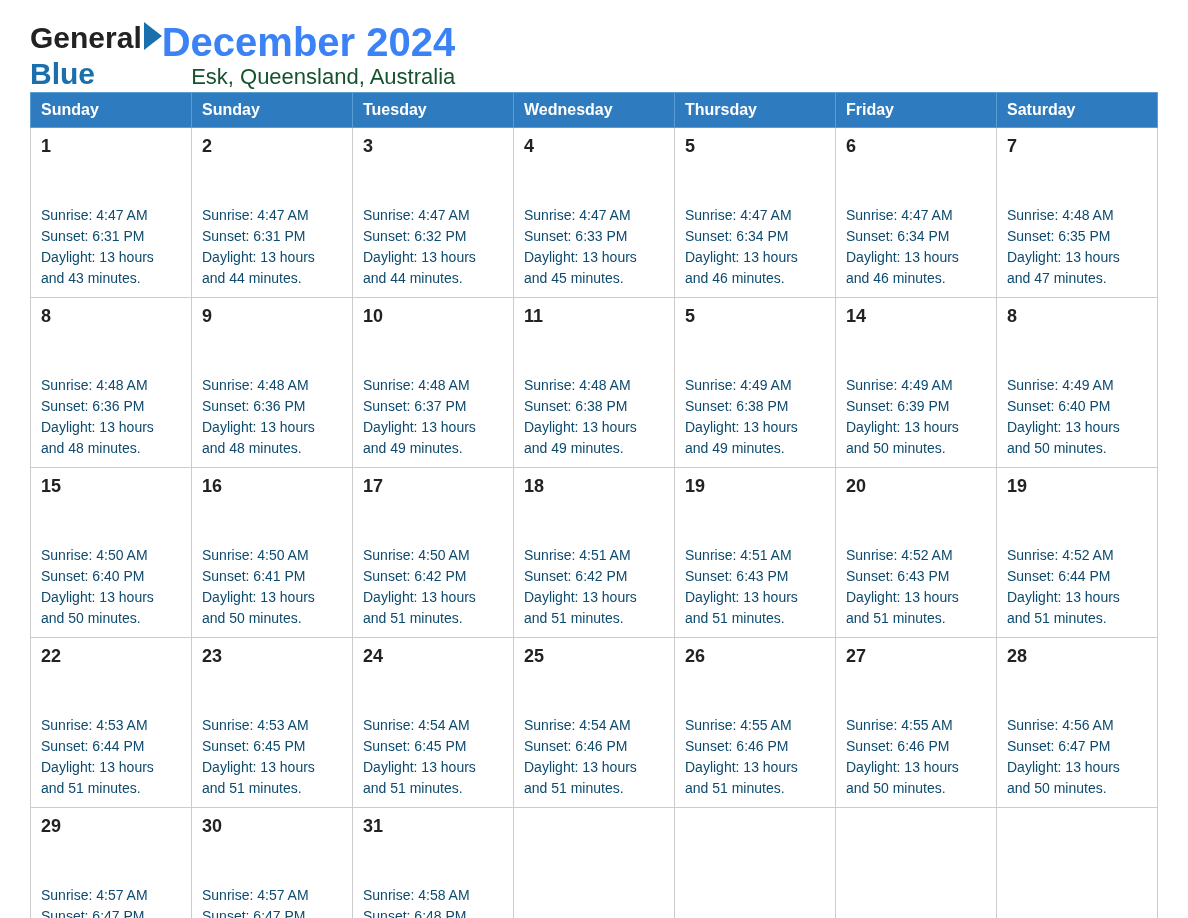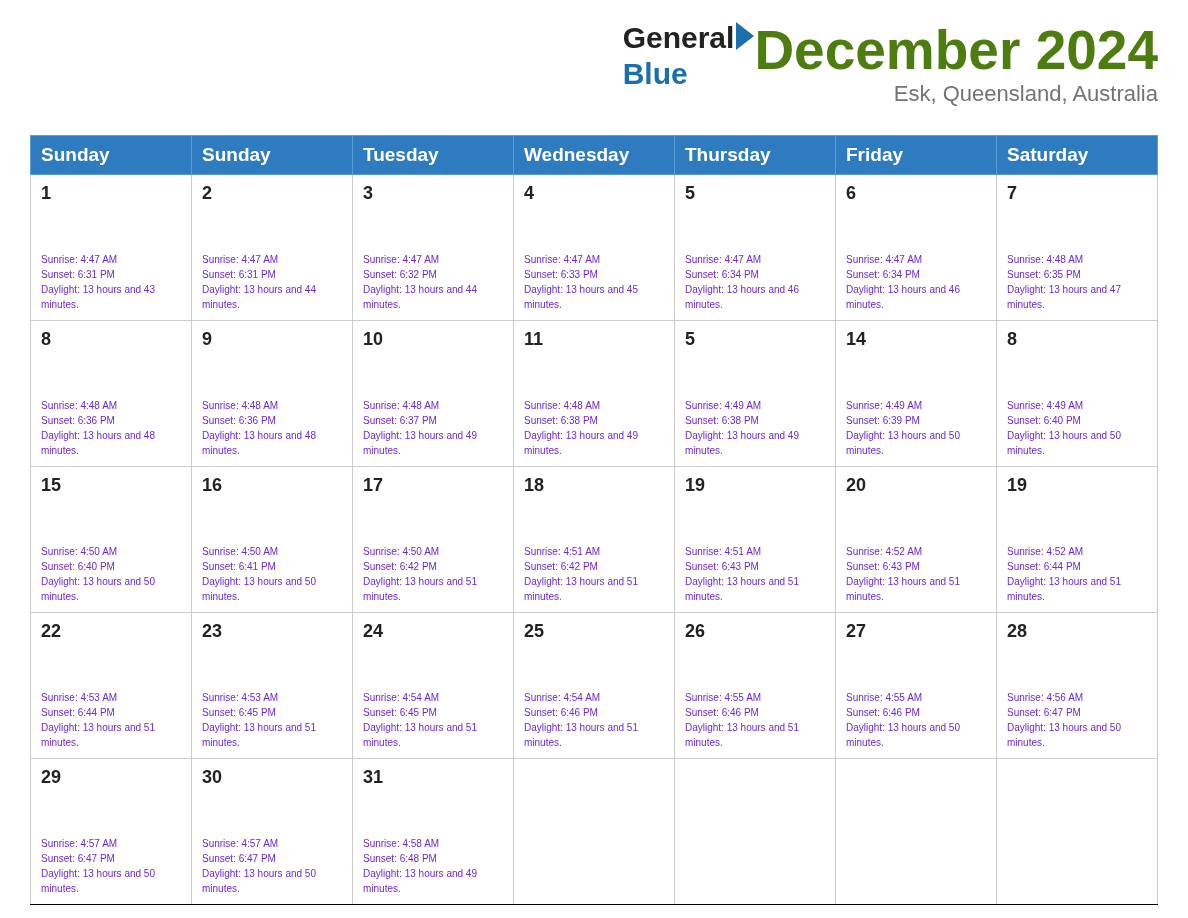--- a/index.html
+++ b/index.html
@@ -6,47 +6,47 @@
     body {
       font-family: Arial, sans-serif;
       background: #fff;
       color: #222;
       width: 1188px;
       min-height: 918px;
       padding: 20px 30px;
     }
     .header {
       display: flex;
-      justify-content: flex-end;
+      justify-content: flex-start;
       align-items: flex-start;
-      margin-bottom: 28px;
+      margin-bottom: 0;
     }
     .title-block {
       text-align: right;
     }
     .title-block h1 {
-      font-size: 55px;
-      font-weight: bold;
-      color: #4d7c0f;
+      font-size: 40px;
+      font-weight: bold;
+      color: #3b82f6;
       line-height: 1.1;
     }
     .title-block h2 {
       font-size: 22px;
       font-weight: normal;
-      color: #737373;
+      color: #14532d;
     }
     .calendar {
       width: 100%;
       border-collapse: collapse;
       border: 1px solid #aaa;
     }
     .calendar thead tr th {
       background: #2e7bbf;
       color: #fff;
-      font-size: 19px;
+      font-size: 16px;
       font-weight: bold;
       padding: 8px 10px;
       text-align: left;
       border: 1px solid #5a9fd4;
     }
     .calendar tbody tr td {
       vertical-align: top;
       padding: 8px 10px;
       border: 1px solid #ccc;
       font-size: 13px;
@@ -55,22 +55,22 @@
       width: 14.28%;
       background: #fff;
     }
     .calendar tbody tr td .day-num {
       font-size: 18px;
       font-weight: bold;
       margin-bottom: 4px;
       display: block;
     }
     .calendar tbody tr td .day-info {
-      font-size: 10px;
-      color: #6d28d9;
+      font-size: 14px;
+      color: #0c4a6e;
       line-height: 1.5;
       margin-top: 48px;
     }
     .calendar tbody tr:last-child td {
       border-bottom: 1px solid #000000;
     }
     .empty-cell {
       background: #fff;
     }
     .logo-wrapper {

